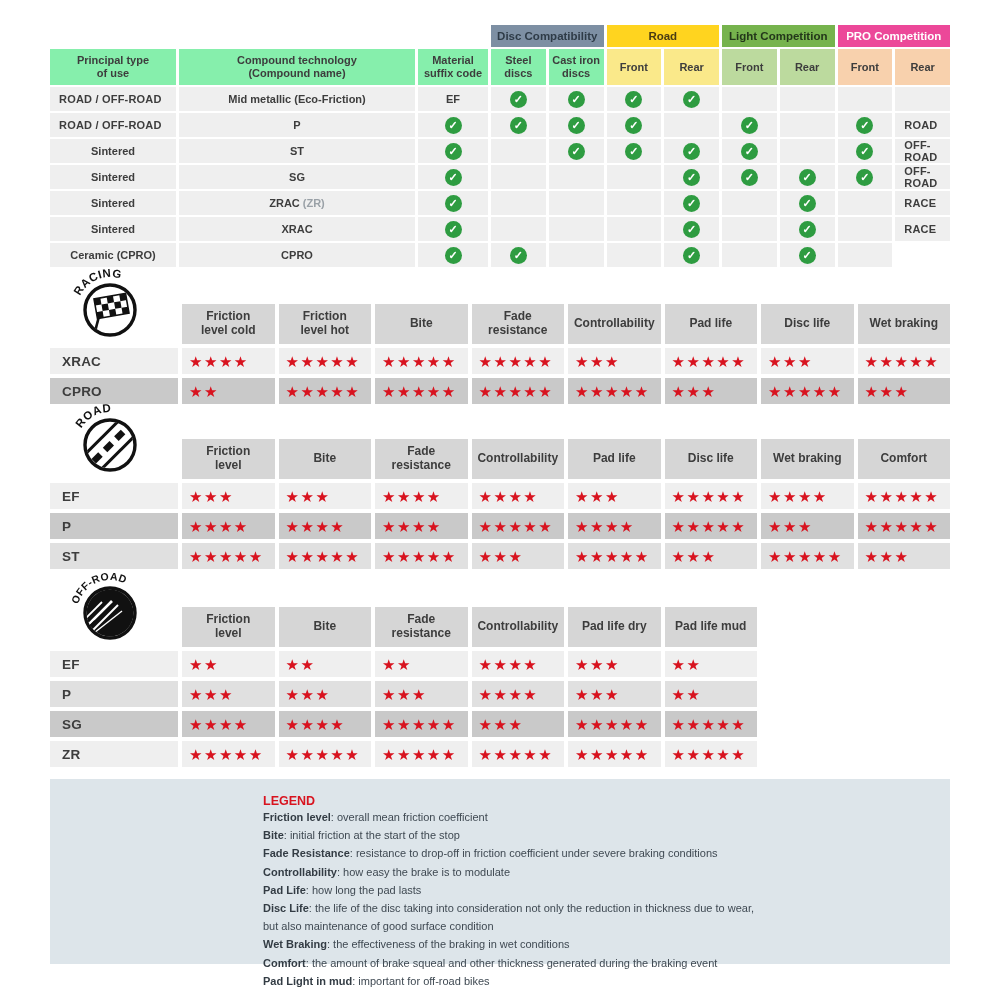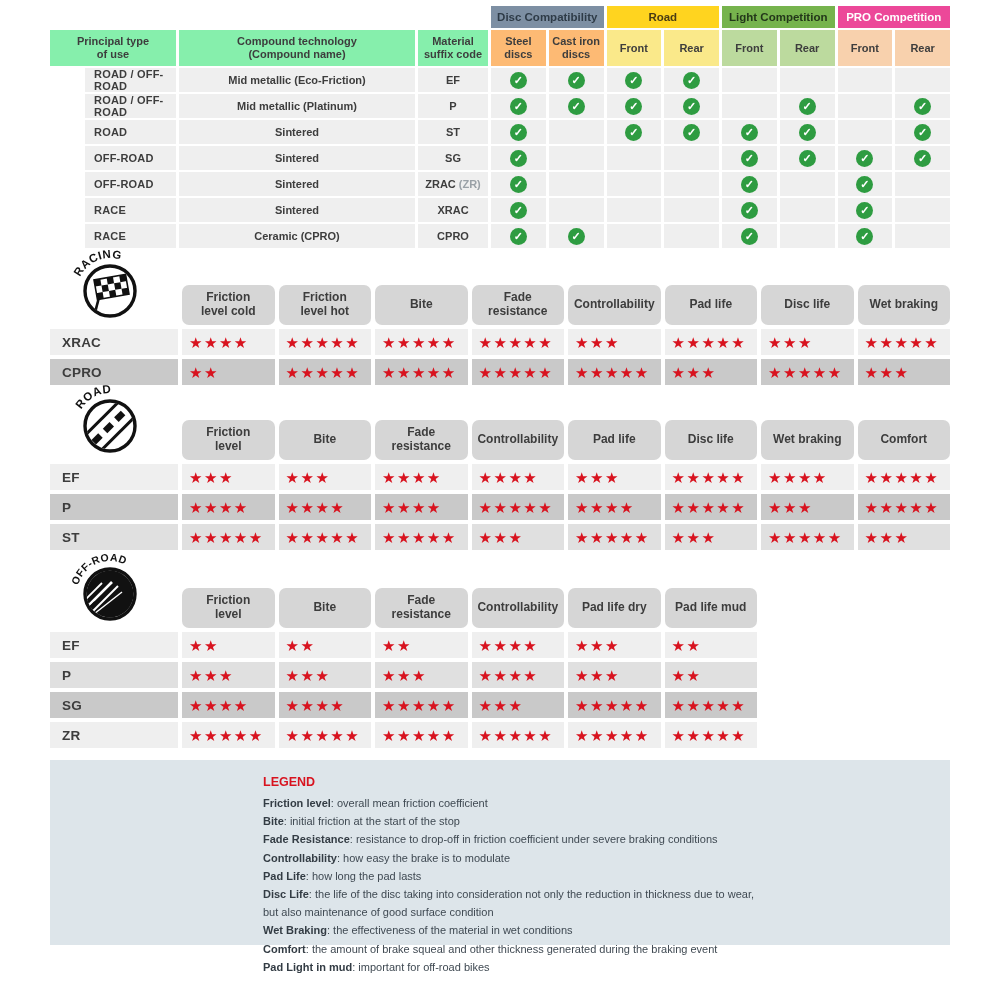--- a/index.html
+++ b/index.html
@@ -1,78 +1,78 @@
 <!DOCTYPE html>
 <html><head>
 <meta charset="utf-8">
 <style>
   * { box-sizing: border-box; }
   body {
     width: 1000px; height: 1000px; margin: 0; background: #ffffff;
     font-family: "Liberation Sans", sans-serif; color: #3d3d3d;
     -webkit-font-smoothing: antialiased;
   }
-  .page { width: 1000px; padding: 6px 50px 0 50px; }
+  .page { width: 1000px; padding: 25px 50px 0 50px; }
 
   
   .compat-grid {
     display: grid; width: 900px;
     grid-template-columns: 126px 236px 70px repeat(8, 1fr);
     grid-template-rows: 22px 36px repeat(7, 24px);
     column-gap: 3px; row-gap: 2px;
     font-size: 11px;
   }
   .gspacer { background: transparent; }
   .gcell { grid-column: span 2; display:flex; align-items:center; justify-content:center;
            font-weight: 700; font-size: 11.5px; }
   .g-disc  { background:#7d8fa3; color:#2e3b47; }
   .g-road  { background:#ffd41f; color:#4a3c13; }
   .g-light { background:#76b34d; color:#23371a; }
   .g-pro   { background:#ec4899; color:#ffffff; }
   .hcell { background:#86efac; display:flex; align-items:center; justify-content:center;
            text-align:center; font-weight:700; white-space:pre-line; line-height:1.15;
            font-size: 11px; }
-  .s-disc  { background:#fdba74; }
+  .s-disc  { background:#86efac; }
   .s-road  { background:#fae98a; }
   .s-light { background:#bcda9e; }
   .s-pro   { background:#f8d1ad; }
   .bcell { background:#efefef; display:flex; align-items:center; justify-content:center;
            font-weight:700; font-size:11px; }
-  .use-cell { justify-content:flex-start; padding-left:9px; letter-spacing:0.2px;margin-left:35px; }
+  .use-cell { justify-content:flex-start; padding-left:9px; letter-spacing:0.2px; }
   .code-note { color:#9aa1a7; margin-left:3px; font-weight:700; }
   .check { width:17px; height:17px; border-radius:50%; background:#2e9c41; color:#ffffff;
            display:flex; align-items:center; justify-content:center;
            font-size:11px; font-weight:700; line-height:1; }
 
   
   .rsection { position: relative; width: 900px; }
   #section-racing  { margin-top: 37px; }
   #section-road    { margin-top: 35px; }
   #section-offroad { margin-top: 38px; }
   .rgrid { display: grid; gap: 4px; grid-template-rows: 40px; grid-auto-rows: 26px;
            width: fit-content; }
   .rh-spacer { background: transparent; }
   .rh-cell { background:#d6d6d6; display:flex; align-items:center; justify-content:center;
              text-align:center; font-weight:700; font-size:12px; white-space:pre-line;
-             line-height:1.15;border-radius:7px; }
+             line-height:1.15; }
   .rl-cell { display:flex; align-items:center; padding-left:12px; font-weight:700;
              font-size:13.5px; letter-spacing:0.2px; }
   .rs-cell { display:flex; align-items:center; padding-left:7px; }
   .stars { color:#d8131f; font-size:15px; letter-spacing:1.5px; line-height:1; }
   .shade-light  { background:#efefef; }
   .shade-medium { background:#e0e0e0; }
   .shade-dark   { background:#c9c9c9; }
 
   .sec-icon { position:absolute; left:22px; top:-38px; width:76px; height:74px; }
   .sec-icon svg { display:block; width:76px; height:74px; }
 
   
   .legend-box { margin-top:12px; width:900px; height:185px; background:#dde5ea;
                 padding:15px 20px 0 213px; }
-  .legend-title { color:#d8131f; font-weight:700; font-size:12.5px; margin-bottom:5px; }
+  .legend-title { color:#d8131f; font-weight:700; font-size:12.5px; }
   .legend-line { font-size:11px; line-height:18.2px; color:#3f4952; }
   .legend-term { font-weight:700; color:#333c44; }
 </style>
 </head>
 <body>
 
 <div class="page">
 
   <div class="compat-grid">
       <div class="gspacer" style="grid-column: 1 / span 3;"></div>
@@ -109,21 +109,20 @@
         <span class="check">✓</span>
       </div>
       <div class="bcell">
         <span class="check">✓</span>
       </div>
       <div class="bcell"></div>
       <div class="bcell"></div>
       <div class="bcell"></div>
       <div class="bcell"></div>
       <div class="bcell use-cell">ROAD / OFF-ROAD</div>
-      <div class="bcell">Mid metallic (Platinum)</div>
       <div class="bcell">P</div>
       <div class="bcell">
         <span class="check">✓</span>
       </div>
       <div class="bcell">
         <span class="check">✓</span>
       </div>
       <div class="bcell">
         <span class="check">✓</span>
       </div>
@@ -566,19 +565,19 @@
   <div class="legend-box">
     <div class="legend-title">LEGEND</div>
     <div>
         <div class="legend-line"><span class="legend-term">Friction level</span><span class="legend-def">: overall mean friction coefficient</span></div>
         <div class="legend-line"><span class="legend-term">Bite</span><span class="legend-def">: initial friction at the start of the stop</span></div>
         <div class="legend-line"><span class="legend-term">Fade Resistance</span><span class="legend-def">: resistance to drop-off in friction coefficient under severe braking conditions</span></div>
         <div class="legend-line"><span class="legend-term">Controllability</span><span class="legend-def">: how easy the brake is to modulate</span></div>
         <div class="legend-line"><span class="legend-term">Pad Life</span><span class="legend-def">: how long the pad lasts</span></div>
         <div class="legend-line"><span class="legend-term">Disc Life</span><span class="legend-def">: the life of the disc taking into consideration not only the reduction in thickness due to wear,</span></div>
         <div class="legend-line"><span class="legend-def">but also maintenance of good surface condition</span></div>
-        <div class="legend-line"><span class="legend-term">Wet Braking</span><span class="legend-def">: the effectiveness of the material in wet conditions</span></div>
+        <div class="legend-line"><span class="legend-term">Wet Braking</span><span class="legend-def">: the effectiveness of the braking in wet conditions</span></div>
         <div class="legend-line"><span class="legend-term">Comfort</span><span class="legend-def">: the amount of brake squeal and other thickness generated during the braking event</span></div>
         <div class="legend-line"><span class="legend-term">Pad Light in mud</span><span class="legend-def">: important for off-road bikes</span></div>
       </div>
   </div>
 
 </div>
 
 </body></html>

